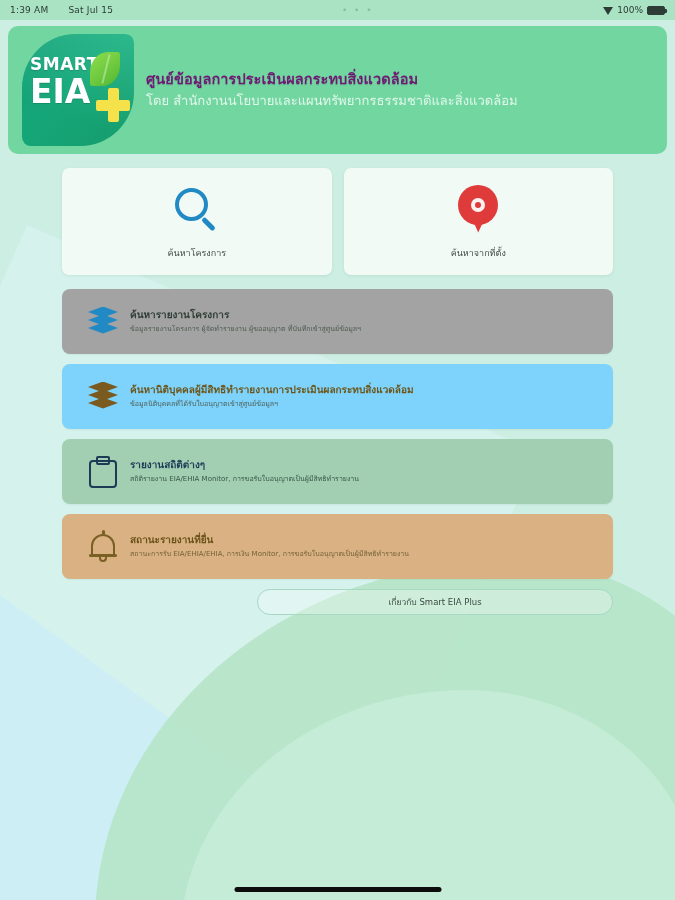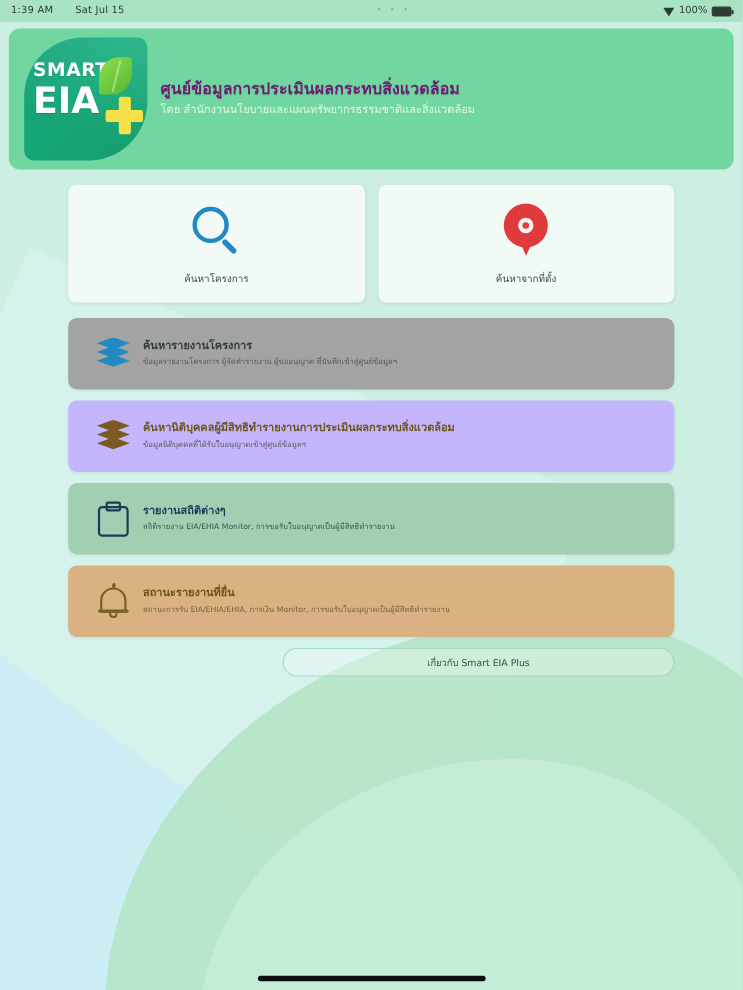--- a/index.html
+++ b/index.html
@@ -125,21 +125,21 @@
   .logo-plus span { position: absolute; background: #f5e14a; border-radius: 2px; }
   .logo-plus .h { left: 0; top: 12px; width: 34px; height: 11px; }
   .logo-plus .v { left: 12px; top: 0; width: 11px; height: 34px; }
   .header-txt { margin-left: 8px; padding-right: 14px; }
   .h-title {
     color: #701a75; font-size: 14.5px; font-weight: 700;
     letter-spacing: .1px; line-height: 1.3;
     text-shadow: 0 1px 1px rgba(0,0,0,.12);
   }
   .h-sub {
-    color: #eafaf1; font-size: 10px; margin-top: 3px; line-height: 1.35;
+    color: #eafaf1; font-size: 13px; margin-top: 3px; line-height: 1.35;
     opacity: .92;
   }
 
   
   .top-cards {
     position: relative; z-index: 3;
     display: flex; gap: 12px;
     margin: 14px 62px 0 62px;
     text-align: right;
   }
@@ -345,21 +345,21 @@
           <s></s>
           <s></s>
         </div>
     </div>
     <div class="row-txt">
       <div class="row-title" style="color:#2f3d36">ค้นหารายงานโครงการ</div>
       <div class="row-sub" style="color:#475549">ข้อมูลรายงานโครงการ ผู้จัดทำรายงาน ผู้ขออนุญาต ที่บันทึกเข้าสู่ศูนย์ข้อมูลฯ</div>
     </div>
   </div>
 
-  <div class="row" style="background:#c4b5fd">
+  <div class="row" style="background:#7dd3fc">
     <div class="row-ico" style="color:#7a5a1e">
       <div class="layers">
           <s></s>
           <s></s>
           <s></s>
         </div>
     </div>
     <div class="row-txt">
       <div class="row-title" style="color:#6d5518">ค้นหานิติบุคคลผู้มีสิทธิทำรายงานการประเมินผลกระทบสิ่งแวดล้อม</div>
       <div class="row-sub" style="color:#4a5448">ข้อมูลนิติบุคคลที่ได้รับใบอนุญาตเข้าสู่ศูนย์ข้อมูลฯ</div>

